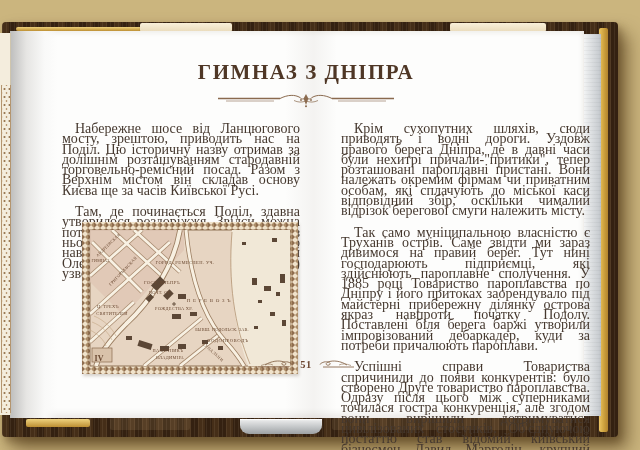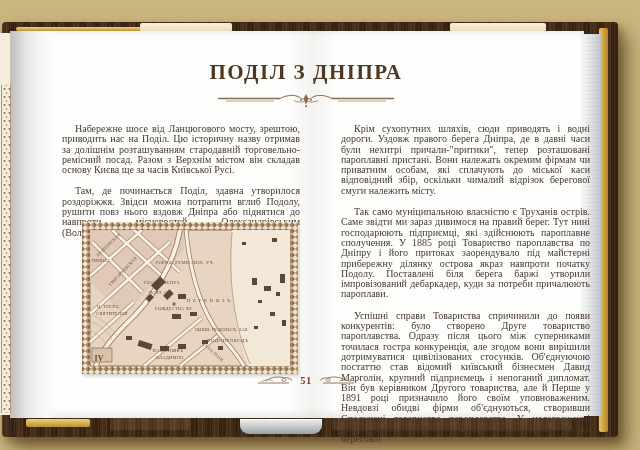--- a/index.html
+++ b/index.html
@@ -45,26 +45,26 @@
     background-size:5px 8px,5px 8px;background-position:0 0,2px 4px;
     border-left:1px solid #b4956f;border-right:1px solid #b4956f;}
 
   
   .title{position:absolute;left:0;top:60px;width:612px;text-align:center;
     font-size:21px;font-weight:bold;color:#4f3726;letter-spacing:1.5px;}
   .divider{position:absolute;left:216px;top:92px;width:180px;height:16px;}
   .col{position:absolute;}
   .colL{left:62px;top:124px;width:238px;}
   .colR{left:341px;top:124px;width:249px;}
-  .col p{margin:0 0 11px;text-indent:13px;font-size:10px;line-height:10.3px;
+  .col p{margin:0 0 11px;text-indent:13px;font-size:14px;line-height:10.3px;
     text-align:justify;color:#46392f;}
   .mapfig{position:absolute;left:82px;top:222px;width:216px;height:152px;margin:0;
     box-shadow:1px 2px 3px rgba(90,70,50,.25);}
   .mapfig svg{display:block;width:100%;height:100%;}
-  .pageno{position:absolute;left:229px;top:372px;width:154px;height:16px;
+  .pageno{position:absolute;left:229px;top:356px;width:154px;height:16px;
     display:flex;align-items:center;justify-content:center;gap:7px;}
   .pageno .num{font-weight:bold;font-size:10.5px;color:#6e4833;letter-spacing:.5px;}
 </style>
 </head>
 <body>
 
 <div id="stage">
 
   <div class="cover">
     <div class="wood-patch" style="left:330px;top:396px;width:240px;height:12px;"></div>
@@ -79,21 +79,21 @@
   <div class="clasp"></div>
 
   <div class="pages">
     <div class="curl-left"></div>
     <div class="gutter"></div>
   </div>
   <div class="prev-edge">
     <div class="pattern"></div>
   </div>
 
-  <div class="title">ПОДІЛ З ДНІПРА</div>
+  <div class="title">ГИМНАЗ З ДНІПРА</div>
   <div class="divider">
     <svg viewBox="0 0 180 16">
       <g stroke="#8a6a4e" fill="none">
         <path d="M2,6.5 H64" stroke-width="1.4"></path>
         <path d="M116,6.5 H178" stroke-width="1.4"></path>
         <path d="M10,9 H58" stroke-width="0.6"></path>
         <path d="M122,9 H170" stroke-width="0.6"></path>
         <path d="M64,6.5 C72,2.5 79,2.5 84,5.5 M116,6.5 C108,2.5 101,2.5 96,5.5" stroke-width="1"></path>
         <path d="M84,5.5 C86,7.5 88,7.5 90,5.5 C92,7.5 94,7.5 96,5.5" stroke-width="0.9"></path>
         <path d="M78,8.5 C82,10.5 86,10.5 90,9 C94,10.5 98,10.5 102,8.5" stroke-width="0.7"></path>

